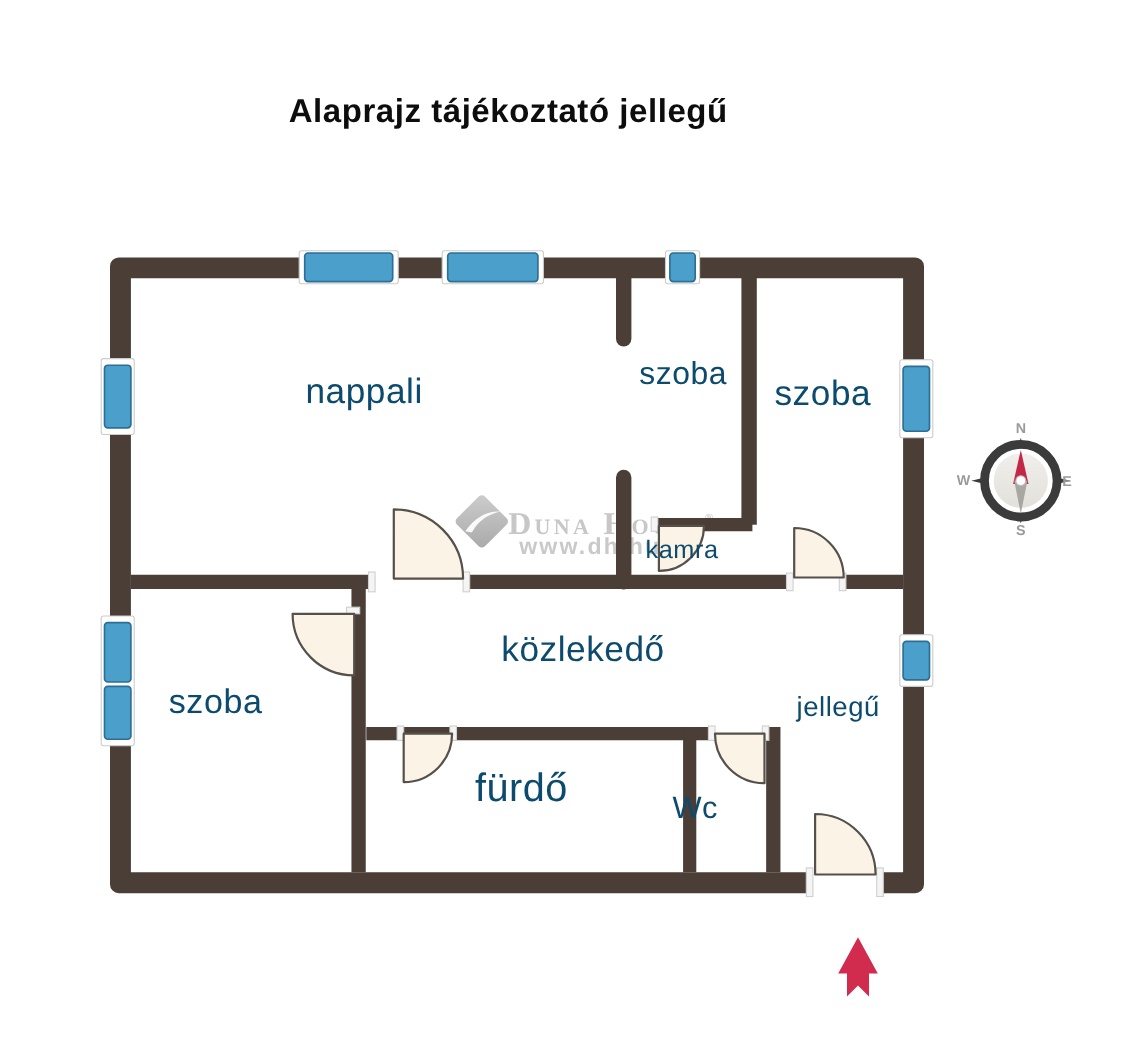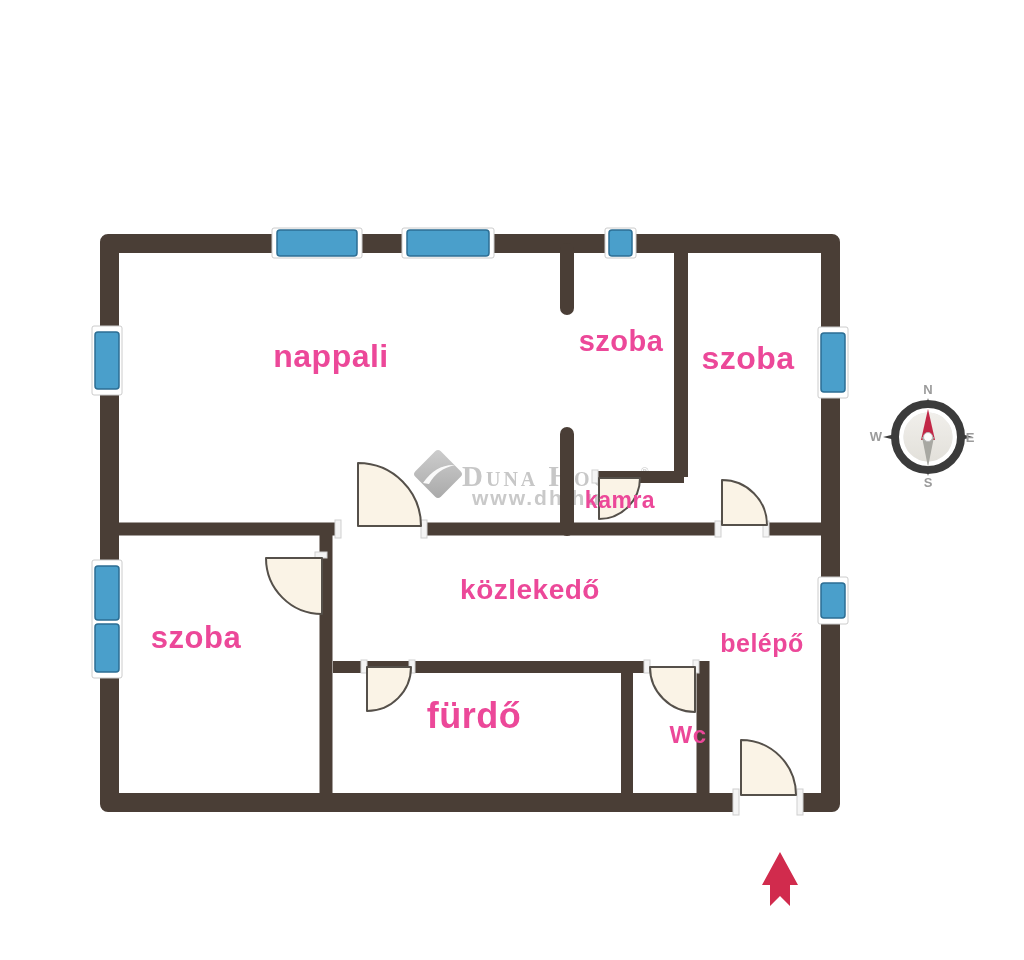--- a/index.html
+++ b/index.html
@@ -3,21 +3,21 @@
 <meta charset="utf-8">
 <style>
   html,body{margin:0;padding:0;background:#ffffff;}
   #stage{
     position:relative;width:1024px;height:960px;background:#ffffff;overflow:hidden;
     font-family:"Liberation Sans", sans-serif;
   }
   #plan-svg{position:absolute;left:0;top:0;z-index:2;pointer-events:none;}
   .room-label{
     position:absolute;z-index:3;transform:translate(-50%,-50%);
-    font-weight:bold;color:#ec4899;white-space:nowrap;letter-spacing:0.5px;
+    font-weight:normal;color:#0c4a6e;white-space:nowrap;letter-spacing:0.5px;
   }
   #title{
     position:absolute;z-index:3;left:462px;top:85px;transform:translateX(-50%);
     font-size:30px;font-weight:bold;color:#0d0d0d;white-space:nowrap;letter-spacing:0.5px;
   }
   .compass-letter{
     position:absolute;z-index:3;transform:translate(-50%,-50%);
     font-size:13px;font-weight:bold;color:#9b9b9b;
   }
   #wm-brand{
@@ -136,29 +136,30 @@
       <circle cx="928" cy="437" r="27" fill="none" stroke="#ffffff" stroke-width="5"></circle>
       <circle cx="928" cy="437" r="33" fill="none" stroke="#3b3b3b" stroke-width="8"></circle>
       <polygon points="928,409 935,440 921,440" fill="#c22747"></polygon>
       <polygon points="928,467 934,437 922,437" fill="#a8a8a2"></polygon>
       <circle cx="928" cy="437" r="4.5" fill="#fdfdfd" stroke="#bbbbbb" stroke-width="1"></circle>
     </g>
 
     <polygon fill="#d12b4d" points="780,852 798,885 790,885 790,906 780,896 770,906 770,885 762,885"></polygon>
   </svg>
 
+  <div id="title">Alaprajz tájékoztató jellegű</div>
 
   <div class="room-label" style="left:331px;top:356px;font-size:32px;">nappali</div>
   <div class="room-label" style="left:621px;top:341px;font-size:29px;">szoba</div>
   <div class="room-label" style="left:748px;top:358px;font-size:32px;">szoba</div>
   <div class="room-label" style="left:620px;top:500px;font-size:23px;">kamra</div>
-  <div class="room-label" style="left:530px;top:590px;font-size:28px;">közlekedő</div>
-  <div class="room-label" style="left:762px;top:643px;font-size:25px;">belépő</div>
+  <div class="room-label" style="left:530px;top:590px;font-size:32px;">közlekedő</div>
+  <div class="room-label" style="left:762px;top:643px;font-size:25px;">jellegű</div>
   <div class="room-label" style="left:196px;top:638px;font-size:31px;">szoba</div>
   <div class="room-label" style="left:474px;top:716px;font-size:36px;">fürdő</div>
-  <div class="room-label" style="left:688px;top:735px;font-size:24px;">Wc</div>
+  <div class="room-label" style="left:632px;top:735px;font-size:28px;">Wc</div>
 
   <div class="compass-letter" style="left:928px;top:389px;">N</div>
   <div class="compass-letter" style="left:970px;top:437px;">E</div>
   <div class="compass-letter" style="left:928px;top:482px;">S</div>
   <div class="compass-letter" style="left:876px;top:436px;">W</div>
 
 </div>
 
 </body></html>

